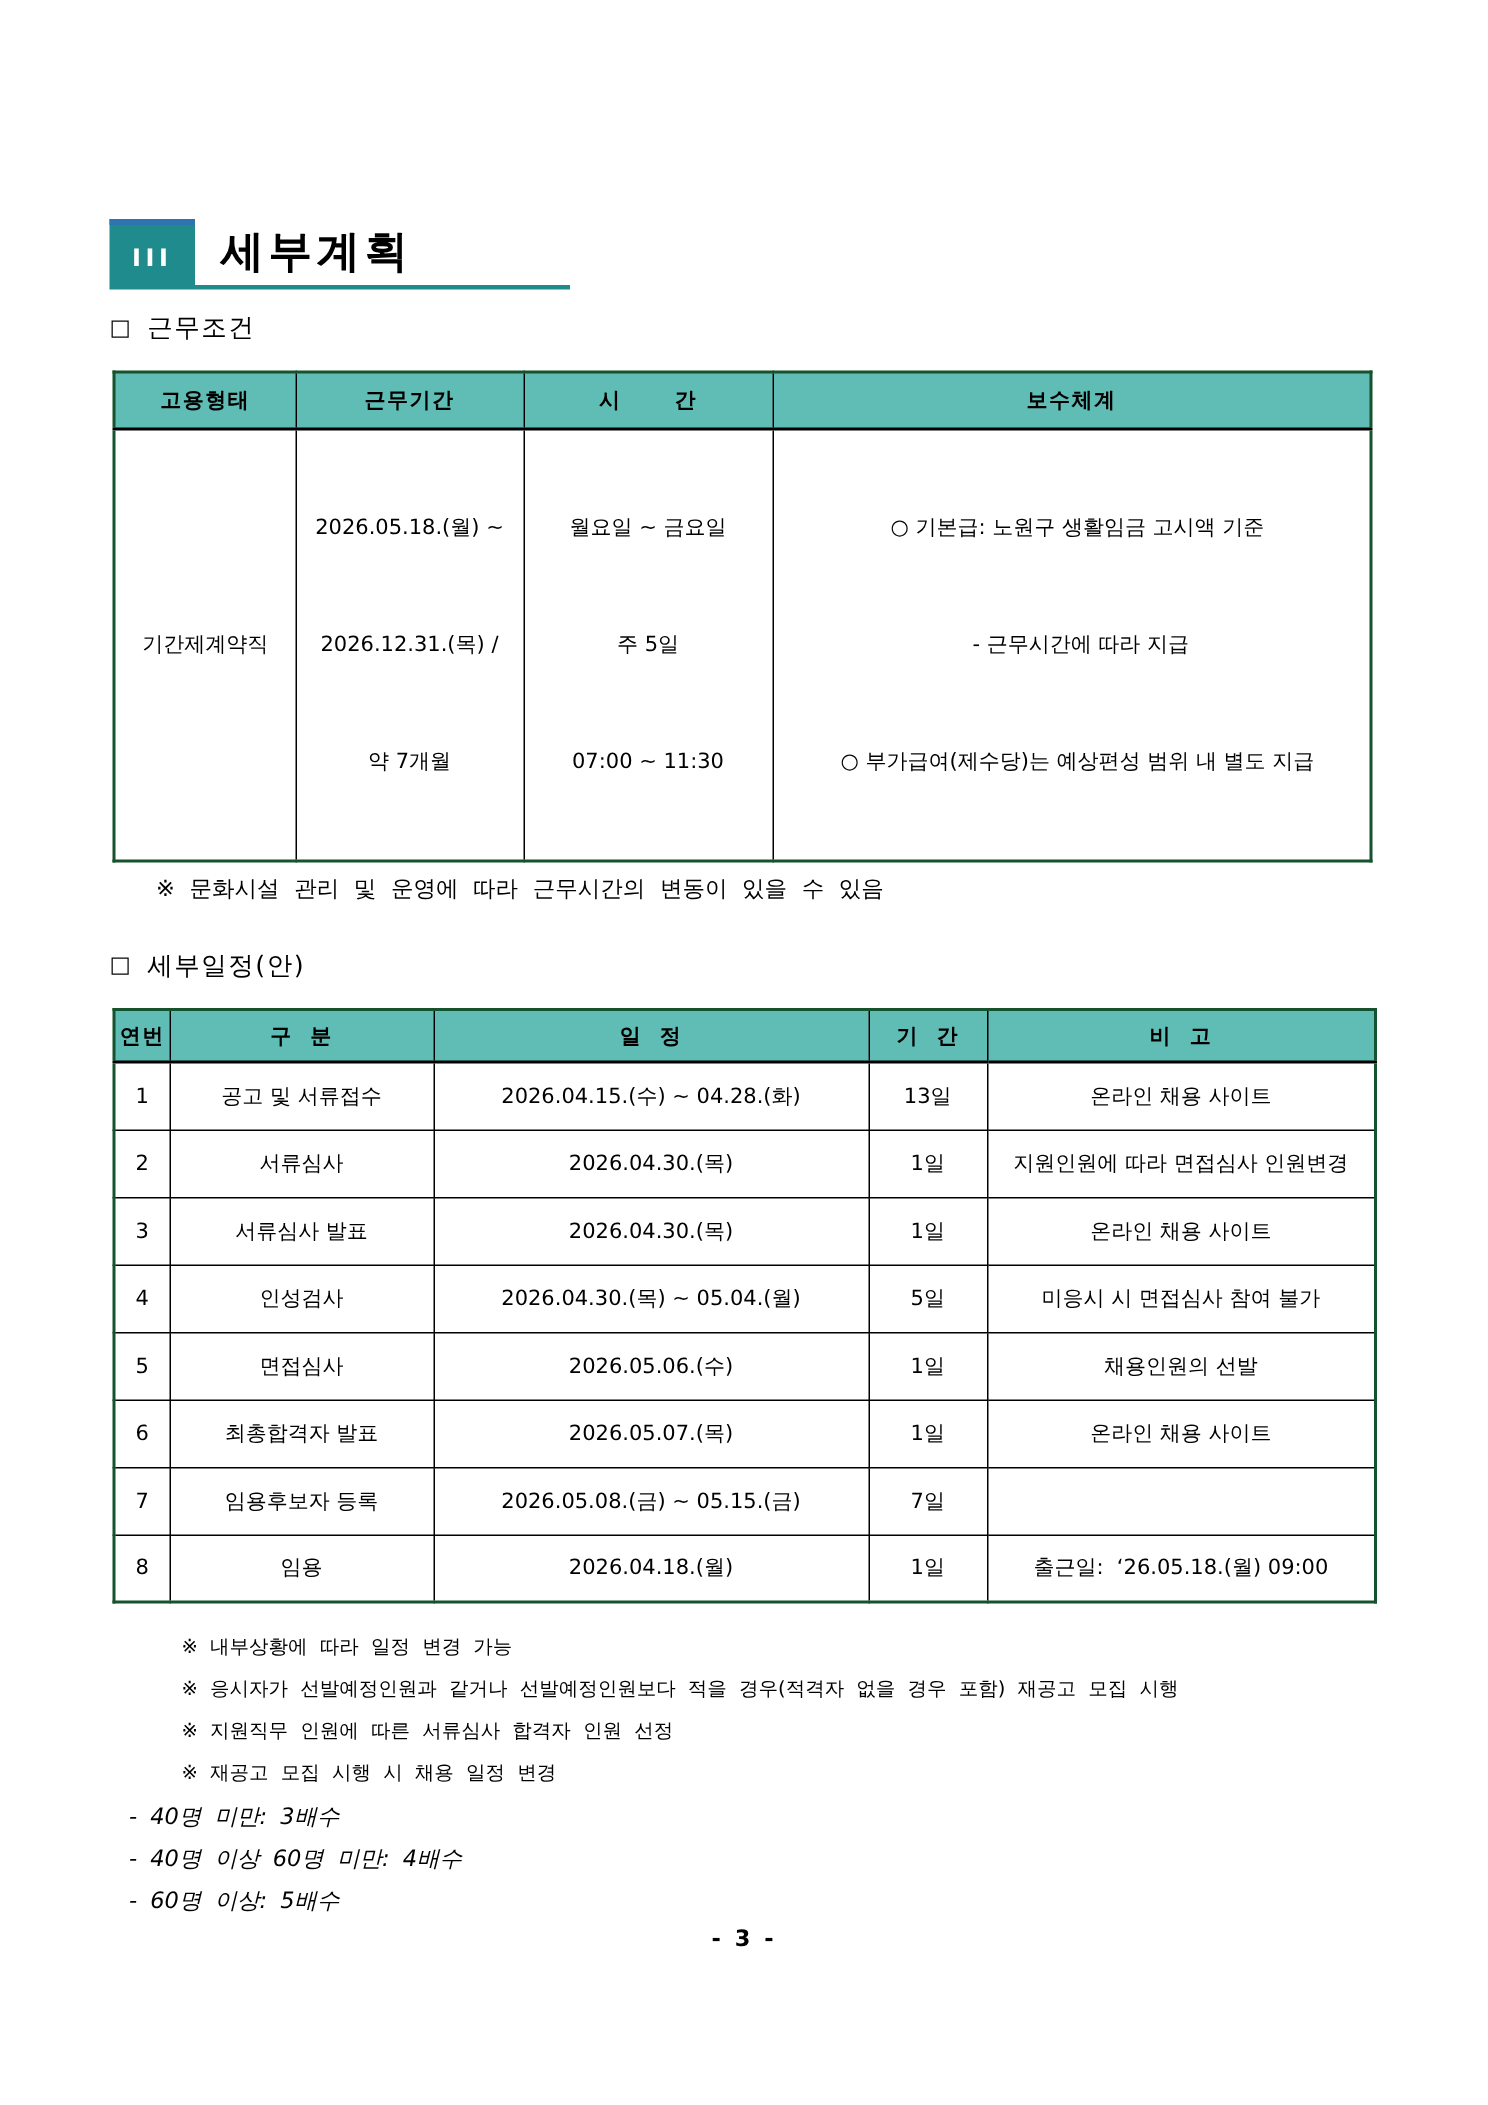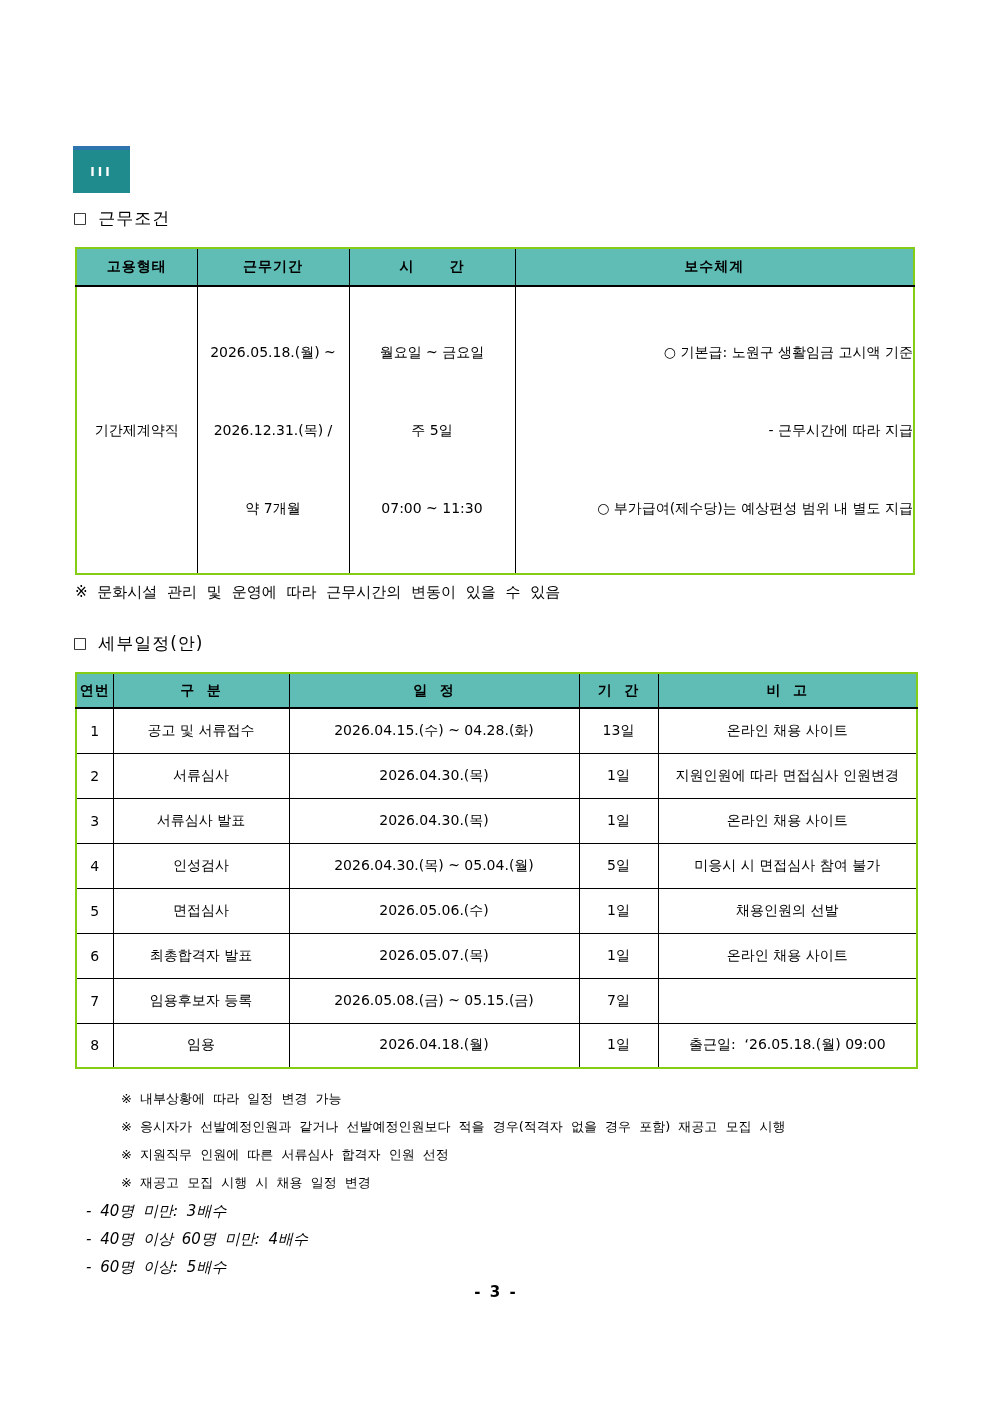--- a/index.html
+++ b/index.html
@@ -9,50 +9,50 @@
     font-family:"DejaVu Sans","Liberation Sans",sans-serif;
     color:#000;
   }
   .page { position:relative; width:992px; height:1403px; overflow:hidden; }
 
   
   .heading { display:flex; align-items:stretch; margin:146px 0 0 73px; width:307px; }
   .heading-box {
     width:57px; height:47px; background:#1f8b8d; border-top:4px solid #2e74ae;
     color:#fff; display:flex; align-items:center; justify-content:center;
-    font-size:12px; letter-spacing:3px; font-weight:bold;
+    font-size:16px; letter-spacing:3px; font-weight:bold;
   }
   .heading-title-wrap {
     width:250px; border-bottom:3px solid #1f8b8d;
     display:flex; align-items:center; padding-left:17px;
   }
   .heading-title { font-size:29px; font-weight:bold; letter-spacing:3px; }
 
   
   .sub-label {
     margin-left:73px; font-size:17px; letter-spacing:1px; word-spacing:4px;
     display:flex; align-items:center; gap:10px;
   }
   .sub-label .bullet { font-size:15px; position:relative; top:-1px; }
   #work-label { margin-top:14px; }
   #schedule-label { margin-top:30px; }
 
   
-  table { border-collapse:collapse; border:2px solid #84cc16; table-layout:fixed;padding-left:44px; }
+  table { border-collapse:collapse; border:2px solid #14532d; table-layout:fixed;padding-left:44px; }
   th, td { border:1px solid #000; font-size:14px; text-align:center; vertical-align:middle; white-space:pre; }
   thead th { background:#5fbdb5; font-weight:bold; border-bottom:2px solid #000; letter-spacing:1px; }
 
   
   #work-table { margin:17px 0 0 75px; width:838px; }
   #work-table thead th { height:38px; }
   #work-table tbody td { height:94px; line-height:26px; }
-  #work-table td.pay { text-align:right; padding-left:8px; }
-
-  
-  .note-line { margin-left:75px; font-size:15px; word-spacing:5px; white-space:pre; }
+  #work-table td.pay { text-align:center; padding-left:8px; }
+
+  
+  .note-line { margin-left:104px; font-size:15px; word-spacing:5px; white-space:pre; }
   #work-note { margin-top:8px; }
 
   
   #schedule-table { margin:17px 0 16px 75px; width:841px; }
   #schedule-table thead th { height:35px; }
   #schedule-table tbody td { height:45px; }
 
   .notes-block { margin:8px 0 0 77px; }
   .notes-block .note { font-size:13px; line-height:28px; word-spacing:4px; white-space:pre;margin-left:44px; }
   .sub-notes-block { margin-left:86px;font-style:italic; }
@@ -63,20 +63,23 @@
     font-size:15px; font-weight:bold; letter-spacing:2px;
   }
 </style>
 </head>
 <body>
 
 <div class="page">
 
   <div class="heading">
     <div class="heading-box">III</div>
+    <div class="heading-title-wrap">
+      <span class="heading-title">세부계획</span>
+    </div>
   </div>
 
   <div class="sub-label" id="work-label">
     <span class="bullet">□</span>
     <span>근무조건</span>
   </div>
 
   <table id="work-table">
     <colgroup>
       <col style="width:121px">

